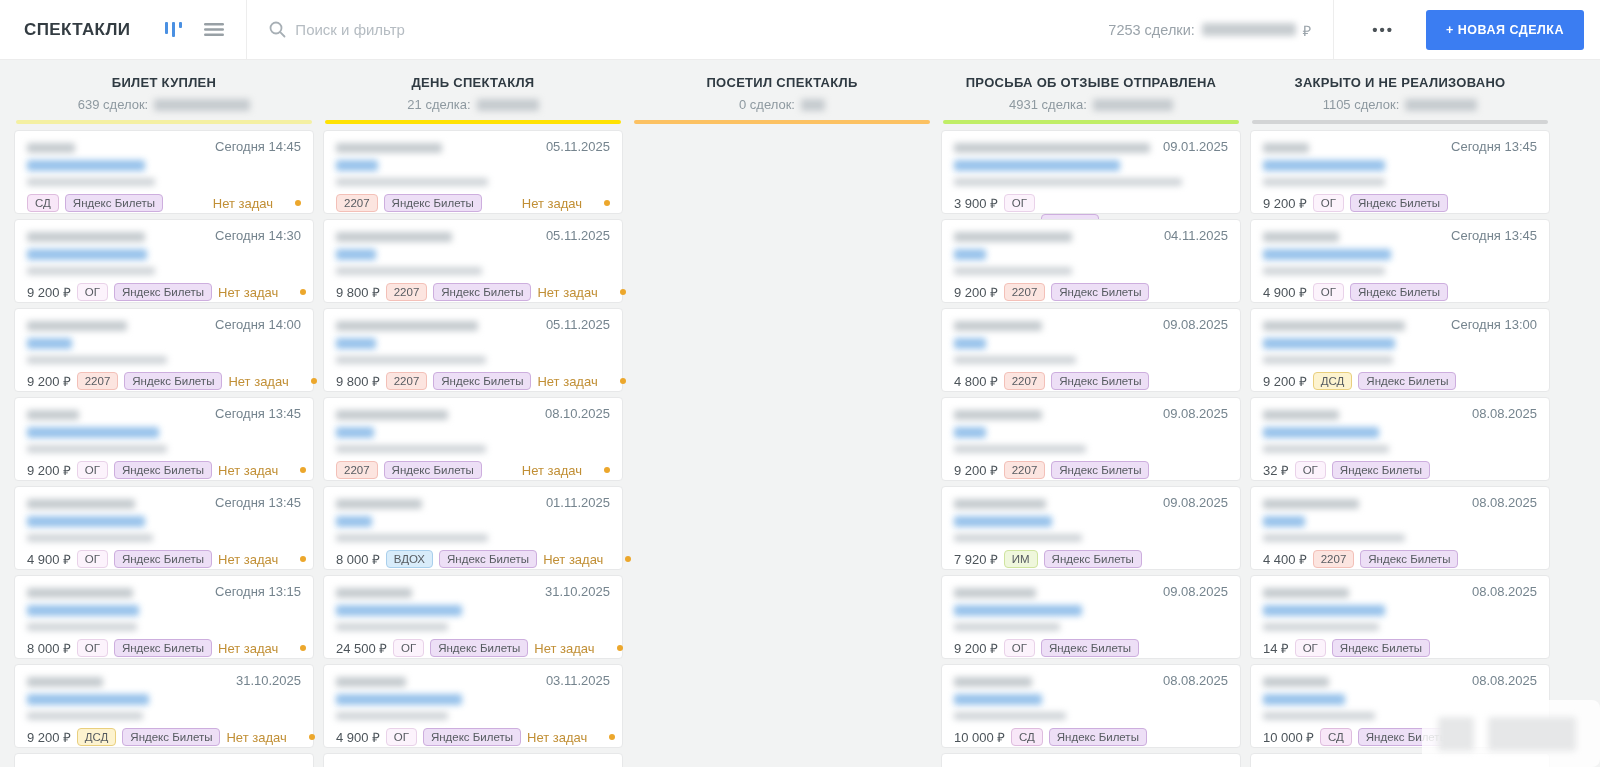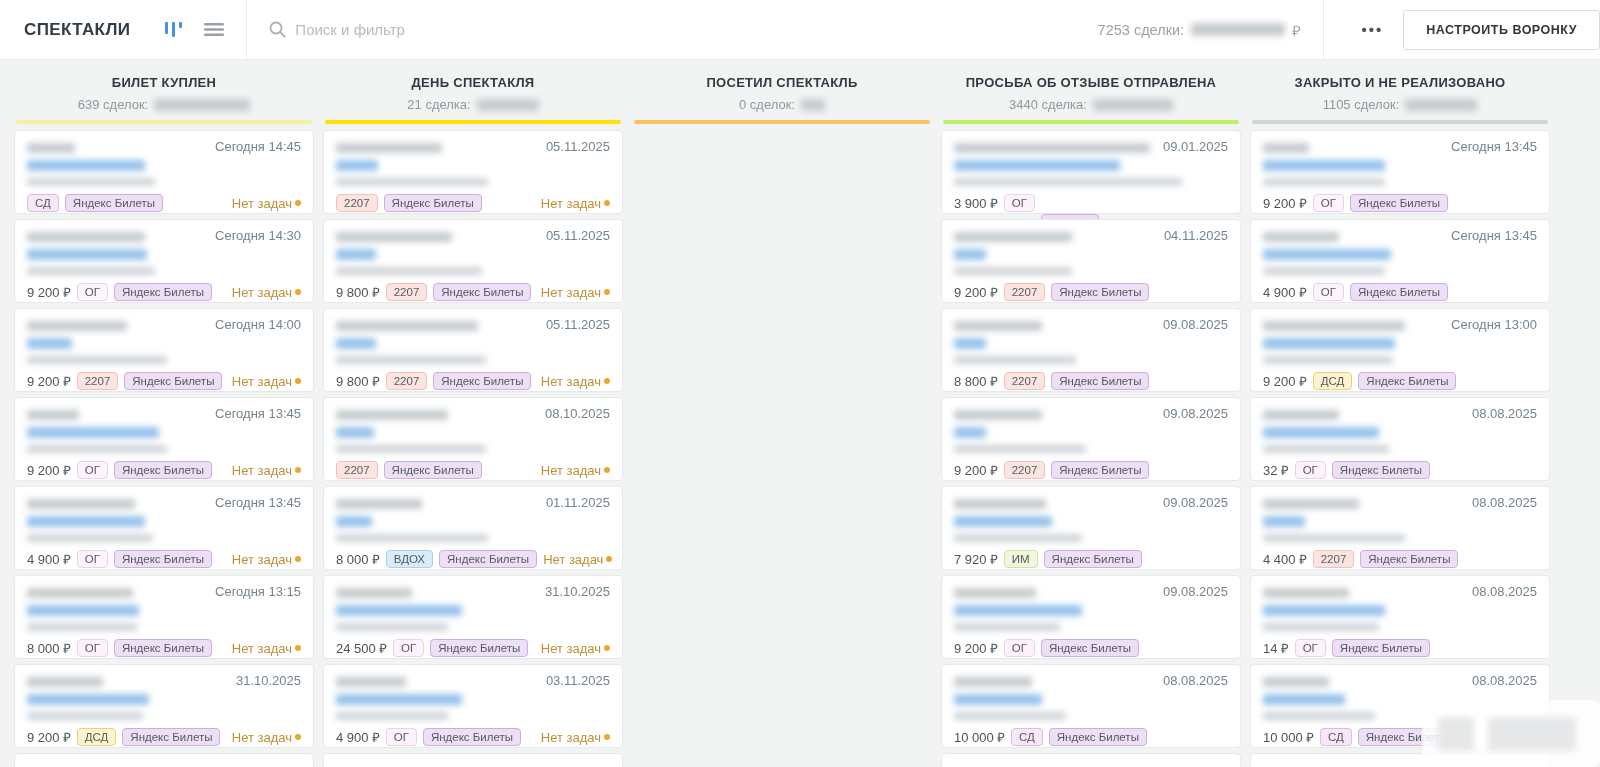--- a/index.html
+++ b/index.html
@@ -47,21 +47,21 @@
     padding:8px 12px; position:relative; cursor:pointer; }
   .card.stub { height:40px; }
   .row1 { display:flex; justify-content:space-between; align-items:center; height:15px; }
   .b-name { height:10px; background:#c5cbcf; border-radius:2px; filter:blur(3px); margin-top:2px; }
   .deal-date { font-size:13px; color:#75848e; white-space:nowrap; }
   .b-link { height:11px; background:#7db3e6; opacity:.8; border-radius:2px; filter:blur(3px); margin-top:6px; }
   .b-desc { height:8px; background:#cfd4d8; border-radius:2px; filter:blur(3px); margin-top:7px; }
   .row4 { display:flex; align-items:center; gap:6px; margin-top:7px; height:20px; }
   .price { font-size:13px; color:#4c545a; white-space:nowrap; }
   .tag { font-size:11.5px; color:#565b60; padding:2px 7px; border-radius:4px; border:1px solid; white-space:nowrap; }
-  .task { margin-left:auto; font-size:13px; color:#c18f35; display:flex; align-items:center; gap:3px; white-space:nowrap; }
+  .task { margin-left:auto; font-size:13px; color:#c18f35; display:flex; align-items:center; gap:22px; white-space:nowrap; }
   .task-dot { width:6px; height:6px; border-radius:50%; background:#eca72c; flex:none; }
 
   
   .watermark { position:absolute; left:1422px; top:700px; width:178px; height:67px;
     background:rgba(255,255,255,.82); border-radius:8px; z-index:5; display:flex; align-items:center; }
   .wm-blob { display:inline-block; background:#e6e7e8; border-radius:3px; filter:blur(3px); height:34px; }
   .wm-blob.b1 { width:36px; margin-left:16px; }
   .wm-blob.b2 { width:88px; margin-left:14px; }
 </style>
 </head>
@@ -97,21 +97,21 @@
   </div>
 
   <div class="right-zone">
     <div class="deals-summary">
       <span>7253 сделки:</span>
       <span class="blur-chip total-blur"></span>
       <span>₽</span>
     </div>
     <div class="vline"></div>
     <button class="more-btn">•••</button>
-    <button class="setup-btn">НАСТРОИТЬ ВОРОНКУ</button>
+    <button class="newdeal-btn">+ НОВАЯ СДЕЛКА</button>
   </div>
 </header>
 
 <div class="board">
   <div class="columns" id="columns">
       <div class="column">
         <div class="col-header">
           <div class="col-title">БИЛЕТ КУПЛЕН</div>
           <div class="col-count">
             <span>639 сделок:</span>
@@ -379,21 +379,21 @@
             <span class="blur-chip count-blur" style="width: 24px;"></span>
           </div>
           <div class="col-bar" style="background: rgb(252, 193, 98);"></div>
         </div>
         <div class="cards"></div>
       </div>
       <div class="column">
         <div class="col-header">
           <div class="col-title">ПРОСЬБА ОБ ОТЗЫВЕ ОТПРАВЛЕНА</div>
           <div class="col-count">
-            <span>3440 сделка:</span>
+            <span>4931 сделка:</span>
             <span class="blur-chip count-blur" style="width: 80px;"></span>
           </div>
           <div class="col-bar" style="background: rgb(192, 238, 102);"></div>
         </div>
         <div class="cards">
           <div class="card">
             <div class="row1">
               <div class="b-name" style="width: 196px;"></div>
               <div class="deal-date">09.01.2025</div>
             </div>
@@ -419,21 +419,21 @@
             </div>
           </div>
           <div class="card">
             <div class="row1">
               <div class="b-name" style="width: 88px;"></div>
               <div class="deal-date">09.08.2025</div>
             </div>
             <div class="b-link" style="width: 32px;"></div>
             <div class="b-desc" style="width: 122px;"></div>
             <div class="row4">
-              <span class="price">8 800 ₽</span>
+              <span class="price">4 800 ₽</span>
               <span class="tag" style="background: rgb(252, 229, 224); border-color: rgb(243, 192, 184);">2207</span>
               <span class="tag" style="background: rgb(237, 223, 246); border-color: rgb(205, 174, 222);">Яндекс Билеты</span>
             </div>
           </div>
           <div class="card">
             <div class="row1">
               <div class="b-name" style="width: 88px;"></div>
               <div class="deal-date">09.08.2025</div>
             </div>
             <div class="b-link" style="width: 32px;"></div>

